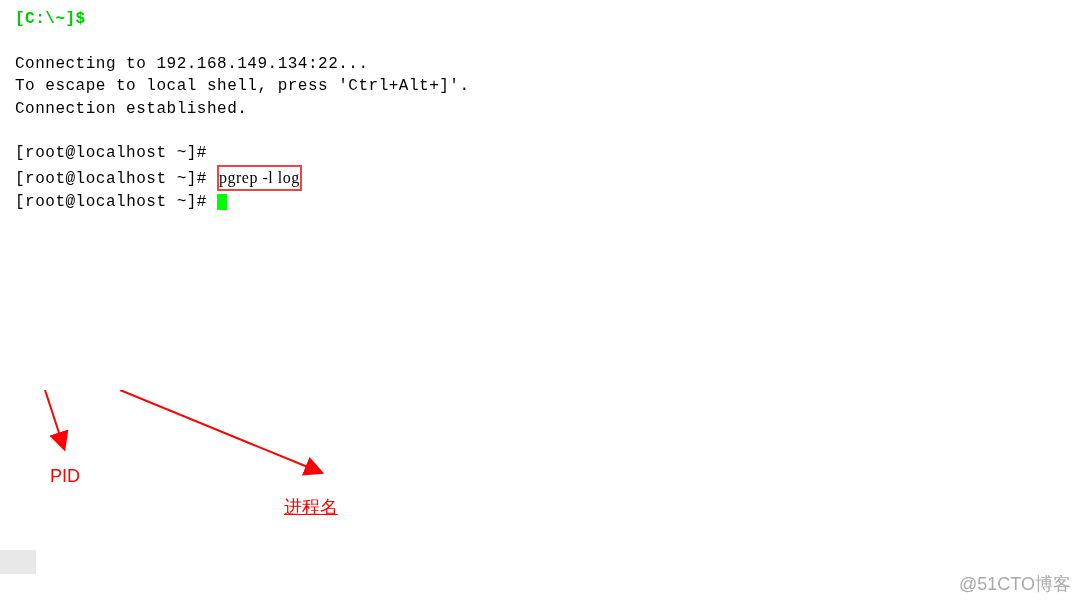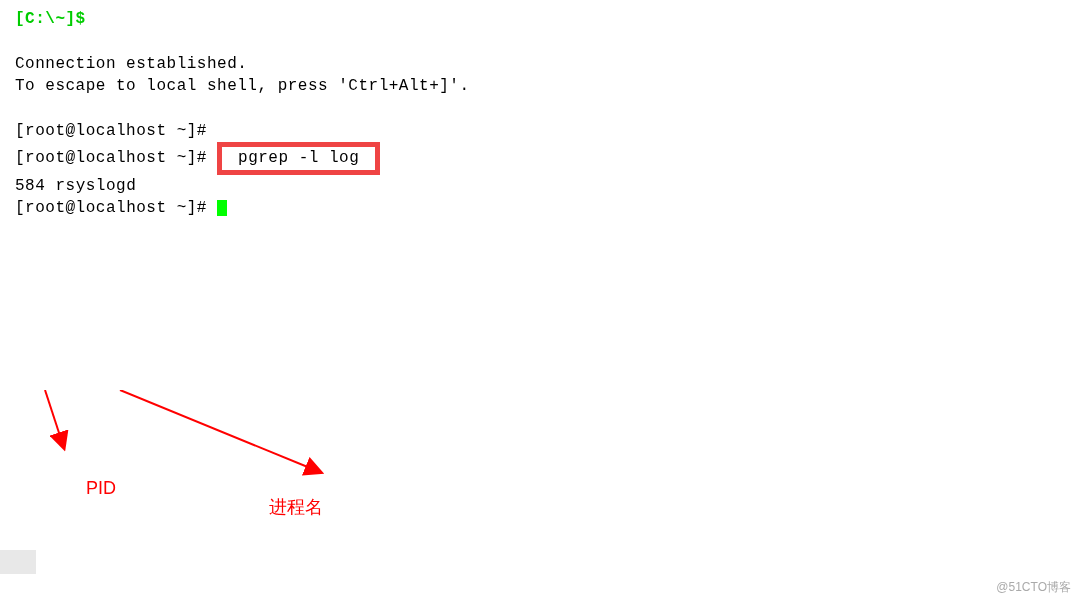--- a/index.html
+++ b/index.html
@@ -25,68 +25,69 @@
     .prompt-green {
       color: #00cc00;
       font-weight: bold;
     }
     .line {
       white-space: pre;
       color: #000;
     }
     .highlighted-box {
       display: inline-block;
-      border: 5px solid #ef4444;
-      padding: 0 16px;
+      border: 2px solid #ef4444;
+      padding: 0 0;
+      font-family: Liberation Serif, serif;
     }
     .cursor-block {
       display: inline-block;
       width: 10px;
       height: 16px;
       background: #00ff00;
       vertical-align: middle;
     }
     .annotation {
       position: absolute;
       color: #ff0000;
       font-family: 'Microsoft YaHei', sans-serif;
       font-size: 18px;
     }
     .watermark {
       position: absolute;
       bottom: 8px;
       right: 12px;
       color: #aaa;
-      font-size: 12px;
+      font-size: 18px;
       font-family: sans-serif;
     }
     .gray-block {
       position: absolute;
       left: 0;
       bottom: 30px;
       width: 36px;
       height: 24px;
       background: #e8e8e8;
     }
     svg.arrow {
       position: absolute;
     }
   </style>
 </head>
 <body>
 
 <div class="terminal">
   <div class="line"><span class="prompt-green">[C:\~]$</span></div>
   <div class="line">&nbsp;</div>
+  <div class="line">Connecting to 192.168.149.134:22...</div>
+  <div class="line">To escape to local shell, press 'Ctrl+Alt+]'.</div>
   <div class="line">Connection established.</div>
-  <div class="line">To escape to local shell, press 'Ctrl+Alt+]'.</div>
   <div class="line">&nbsp;</div>
   <div class="line">[root@localhost ~]#</div>
   <div class="line"><span>[root@localhost ~]# </span><span class="highlighted-box"><span>pgrep -l log</span></span></div>
-  <div class="line"><span>584</span> <span>rsyslogd</span></div>
   <div class="line"><span>[r</span><span>o</span><span>ot@localhost ~]# </span><span class="cursor-block"></span></div>
 </div>
 
 <svg class="arrow" style="left:30px; top:390px;" width="60" height="70">
   <defs>
     <marker id="arrowhead1" markerWidth="10" markerHeight="10" refX="5" refY="5" orient="auto">
       <polygon points="0 0, 10 5, 0 10" fill="#ff0000"></polygon>
     </marker>
   </defs>
   <line x1="15" y1="0" x2="32" y2="52" stroke="#ff0000" stroke-width="2" marker-end="url(#arrowhead1)"></line>
@@ -94,18 +95,18 @@
 
 <svg class="arrow" style="left:110px; top:390px;" width="230" height="100">
   <defs>
     <marker id="arrowhead2" markerWidth="10" markerHeight="10" refX="5" refY="5" orient="auto">
       <polygon points="0 0, 10 5, 0 10" fill="#ff0000"></polygon>
     </marker>
   </defs>
   <line x1="10" y1="0" x2="205" y2="80" stroke="#ff0000" stroke-width="2" marker-end="url(#arrowhead2)"></line>
 </svg>
 
-<div class="annotation" style="left:50px; top:478px;margin-left:36px;">PID</div>
-<div class="annotation" style="left:269px; top:495px;">进程名</div>
+<div class="annotation" style="left:50px; top:466px;">PID</div>
+<div class="annotation" style="left:284px; top:495px;text-decoration:underline;">进程名</div>
 
 <div class="gray-block"></div>
 
 <div class="watermark">@51CTO博客</div>
 
 </body></html>

